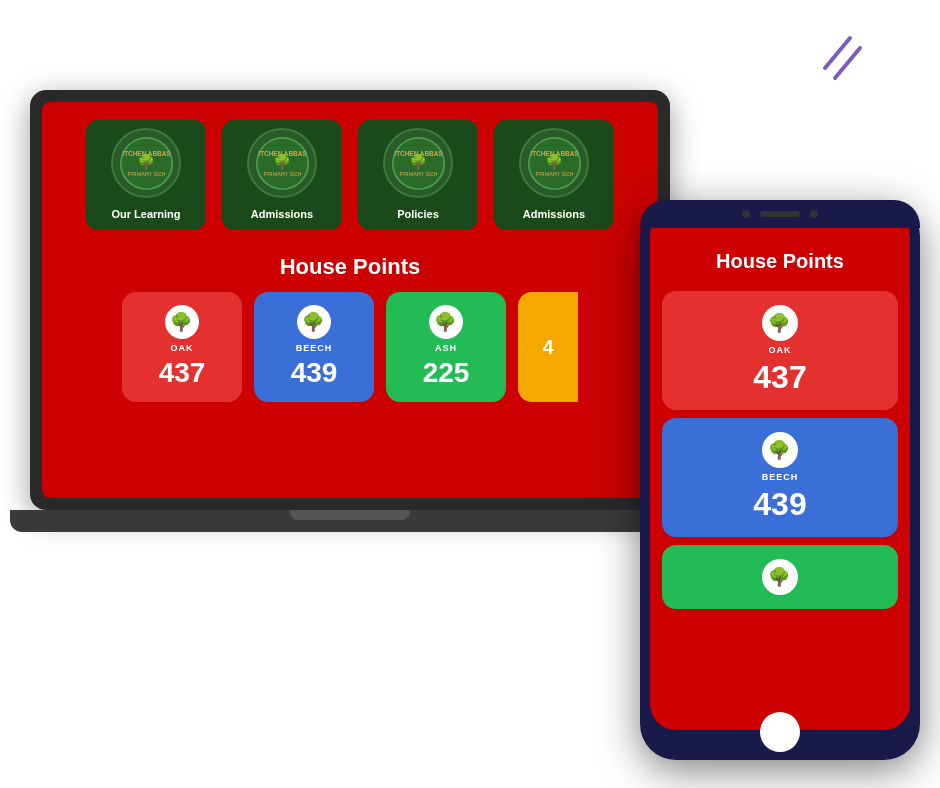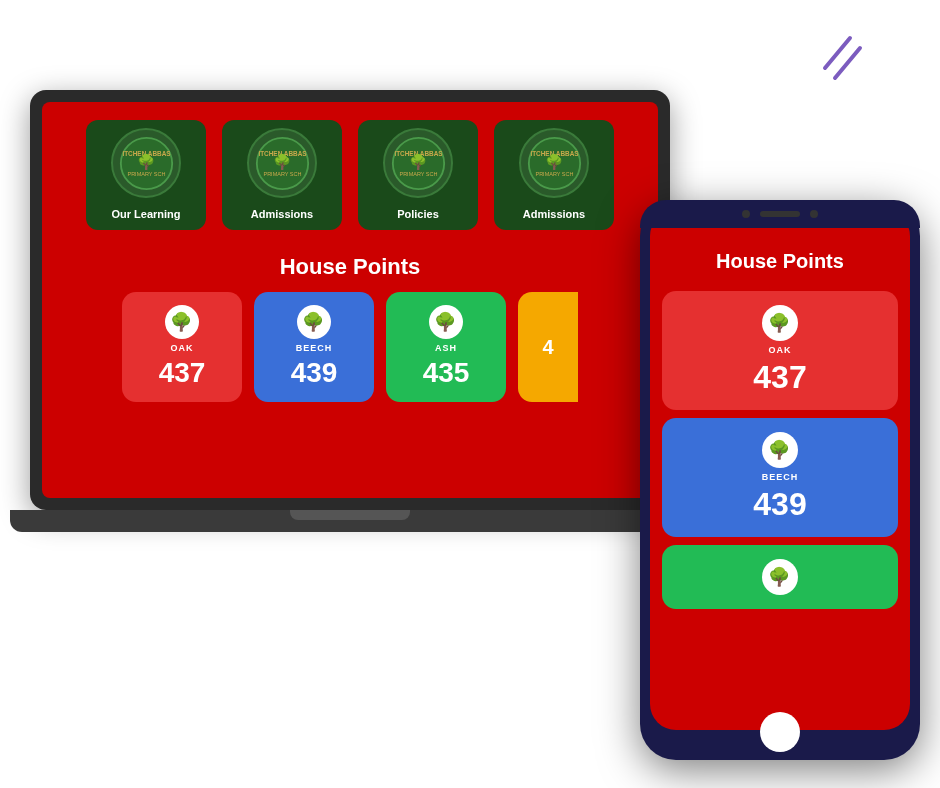--- a/index.html
+++ b/index.html
@@ -379,21 +379,21 @@
 
         <div class="house-card house-card-beech">
           <div class="house-card-icon">🌳</div>
           <div class="house-card-name">BEECH</div>
           <div class="house-card-score">439</div>
         </div>
 
         <div class="house-card house-card-ash">
           <div class="house-card-icon">🌳</div>
           <div class="house-card-name">ASH</div>
-          <div class="house-card-score">435</div>
+          <div class="house-card-score">225</div>
         </div>
 
         <div class="house-card house-card-partial">
           <div class="house-card-score" style="font-size:20px;">4</div>
         </div>
       </div>
 
     </div>
   </div>
   <div class="laptop-base">

